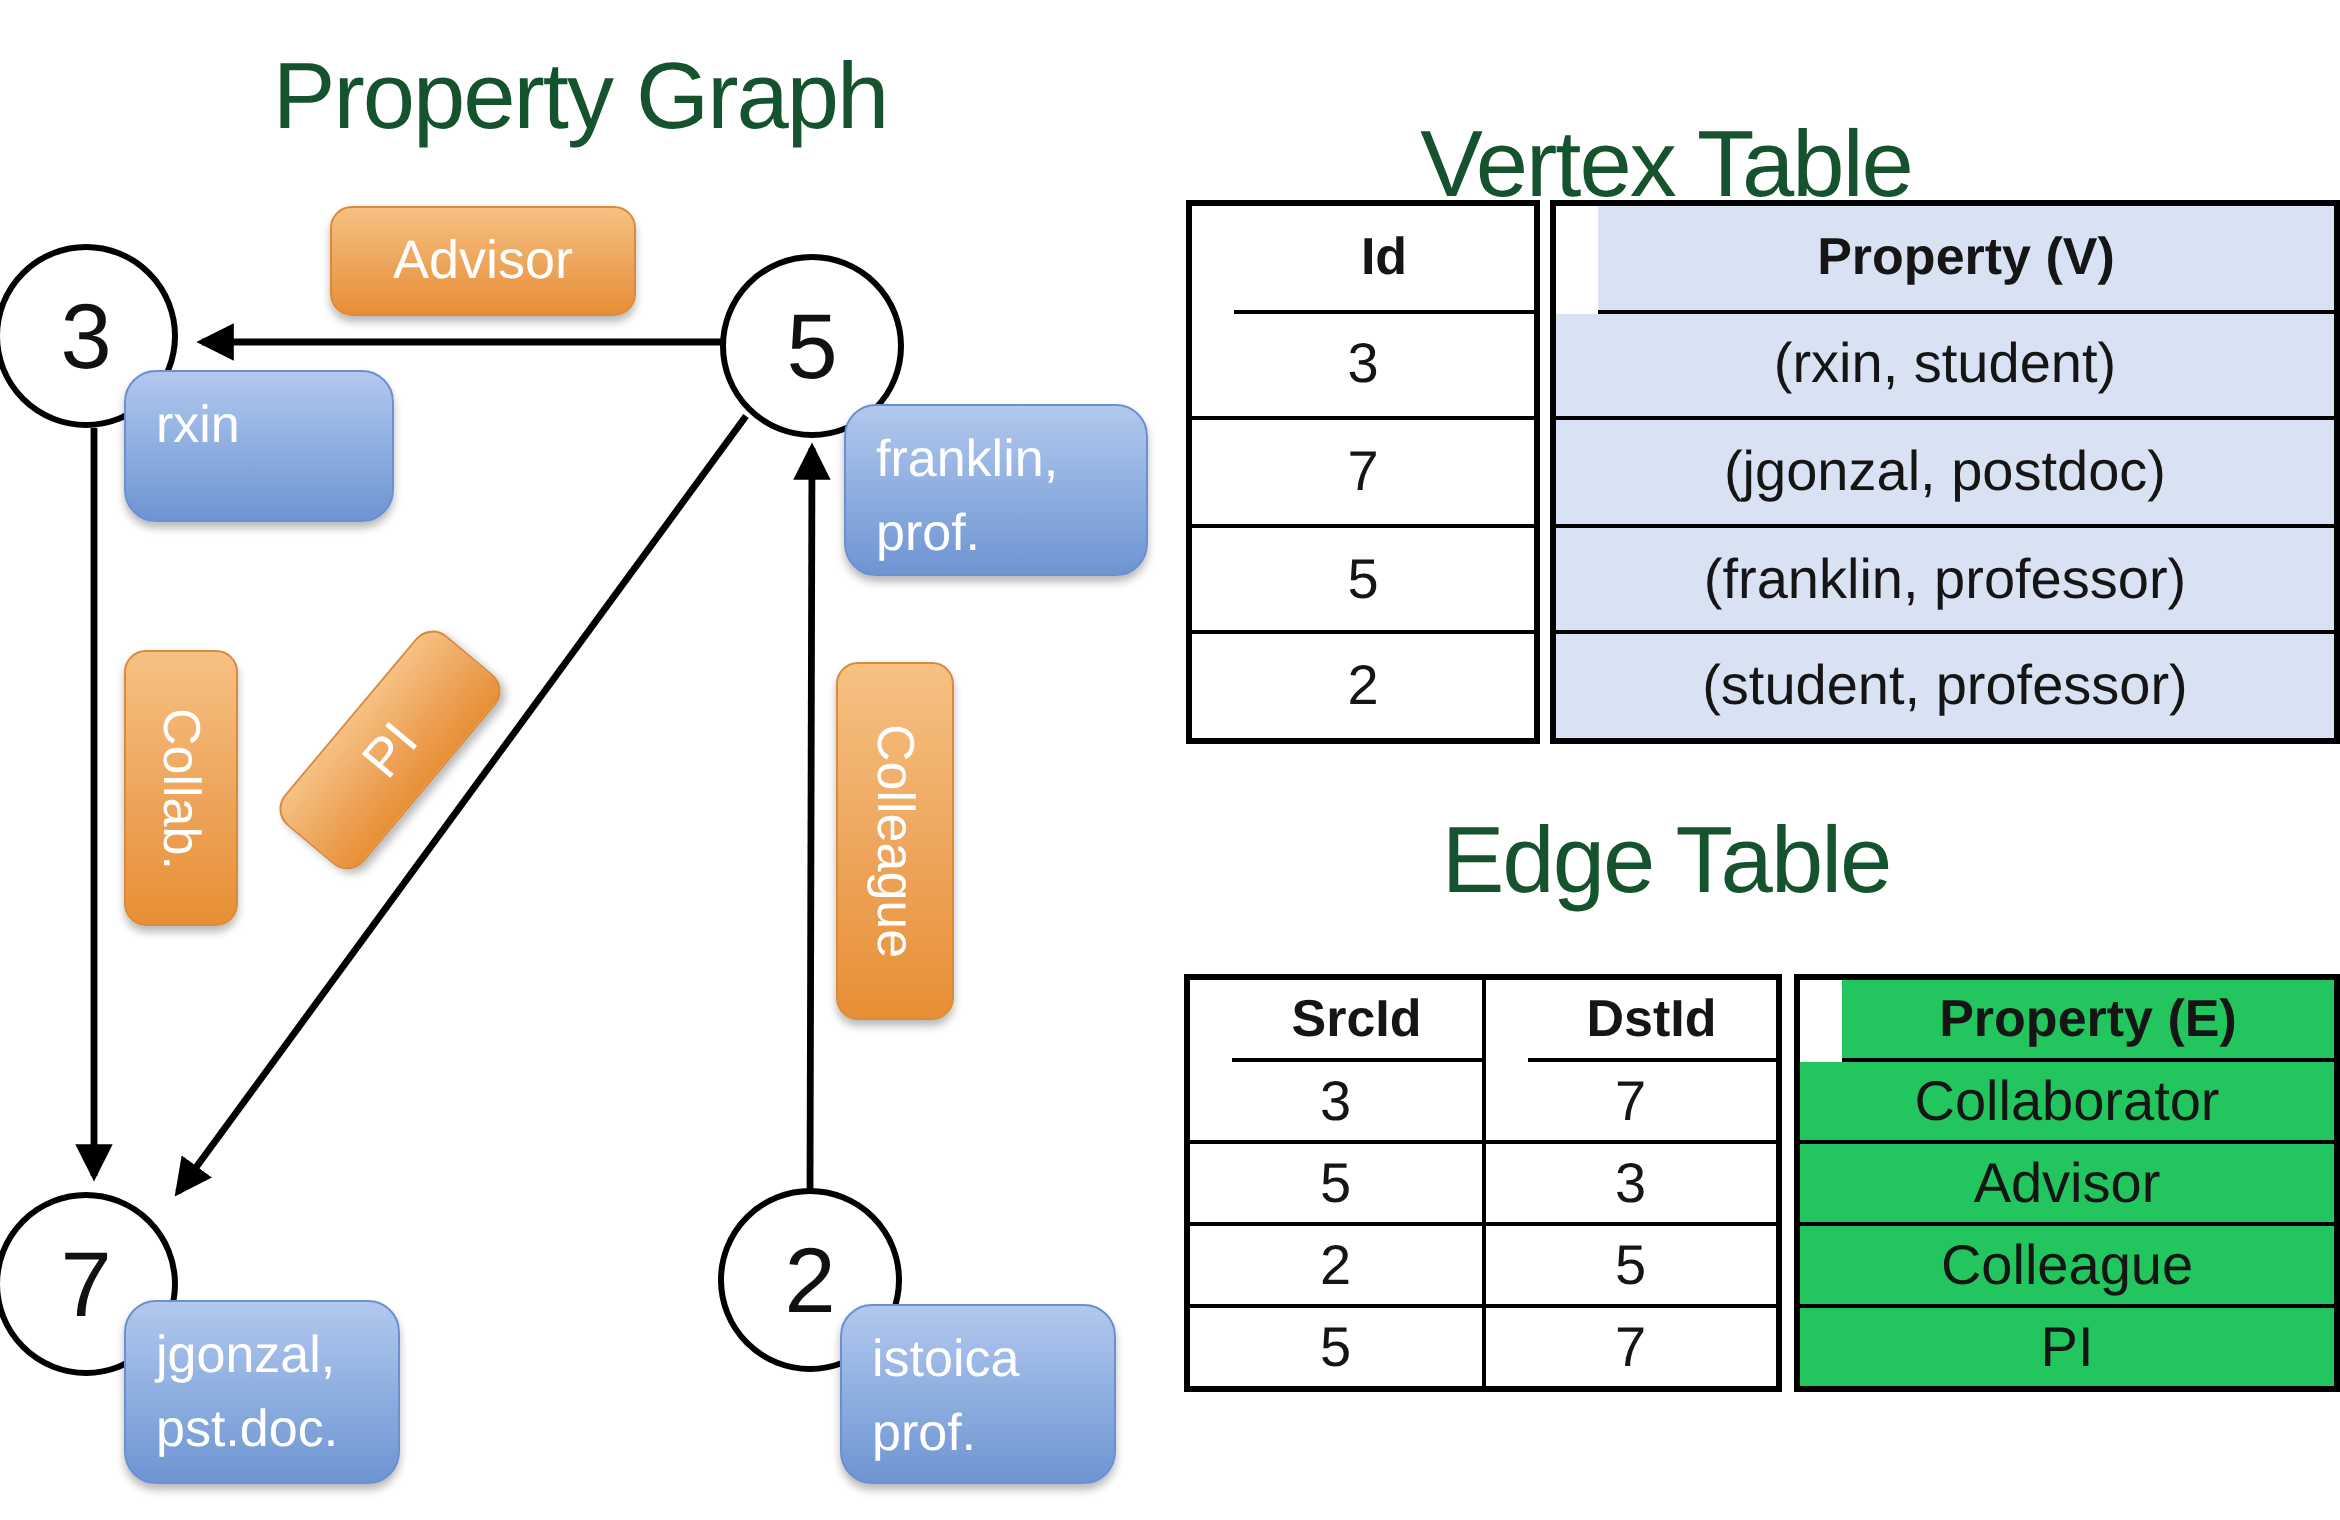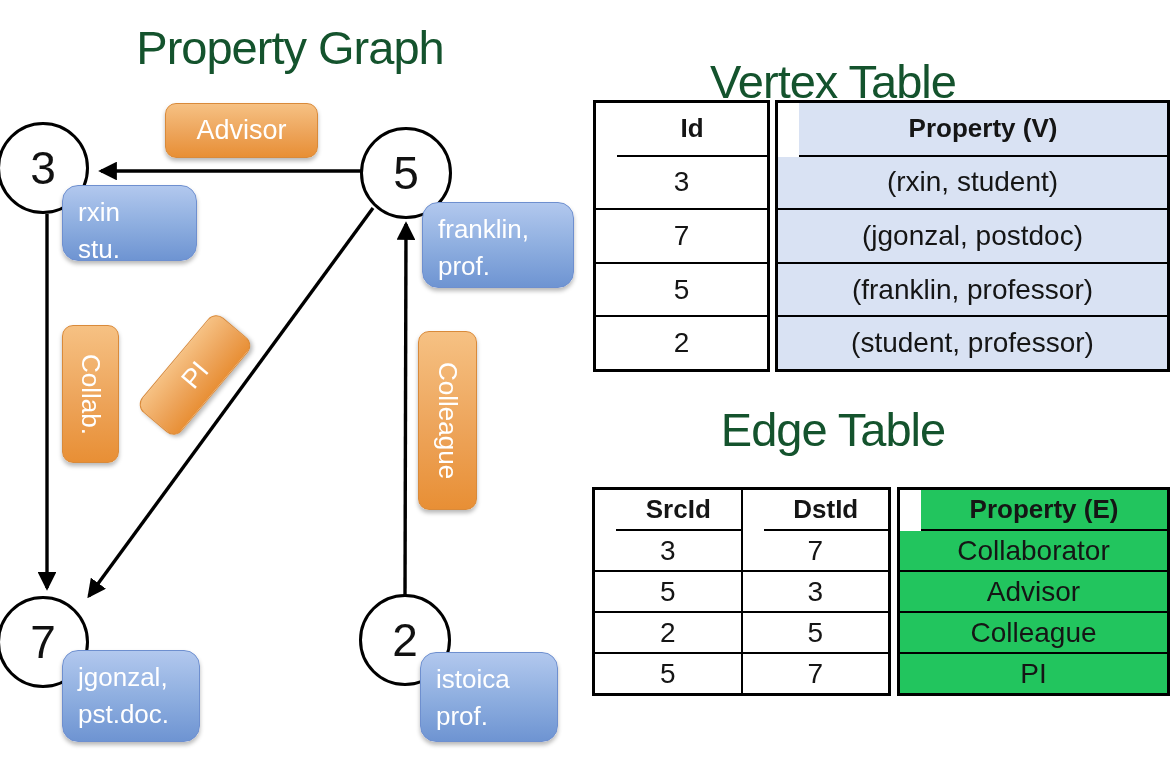--- a/index.html
+++ b/index.html
@@ -103,21 +103,20 @@
       <span>2</span>
     </div>
 
   <div class="elabel lab-advisor">Advisor</div>
   <div class="elabel lab-collab">Collab.</div>
   <div class="elabel lab-pi">PI</div>
   <div class="elabel lab-colleague">Colleague</div>
 
   <div class="vlabel vl-rxin">
     <span>rxin</span>
-    <span>stu.</span>
   </div>
   <div class="vlabel vl-franklin">
     <span>franklin,</span>
     <span>prof.</span>
   </div>
   <div class="vlabel vl-jgonzal">
     <span>jgonzal,</span>
     <span>pst.doc.</span>
   </div>
   <div class="vlabel vl-istoica">

